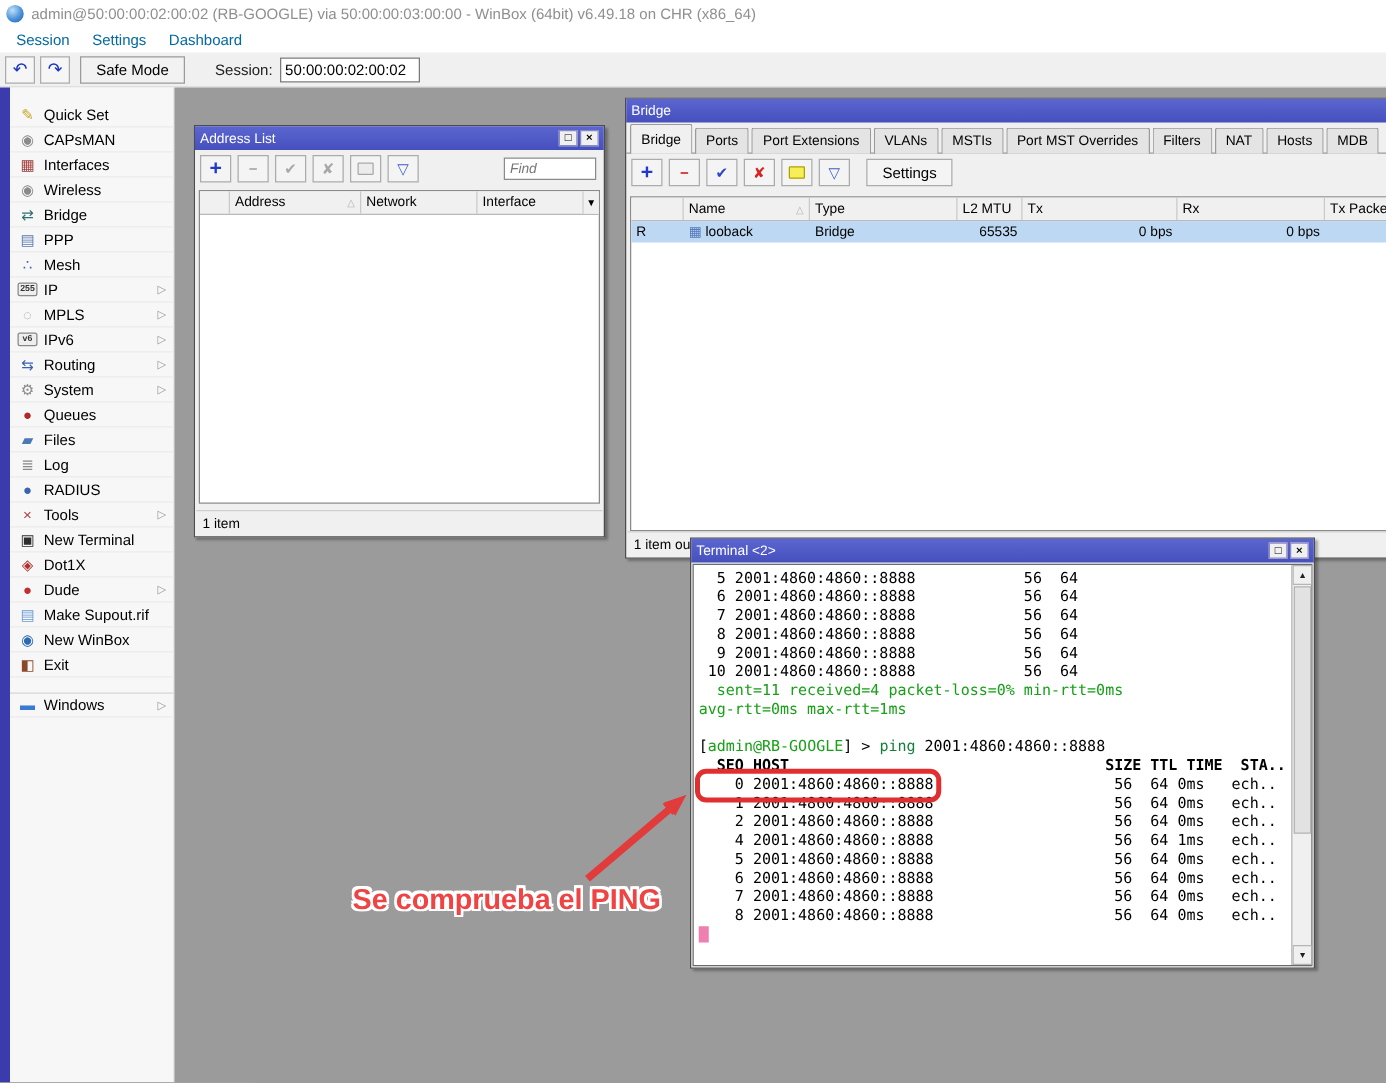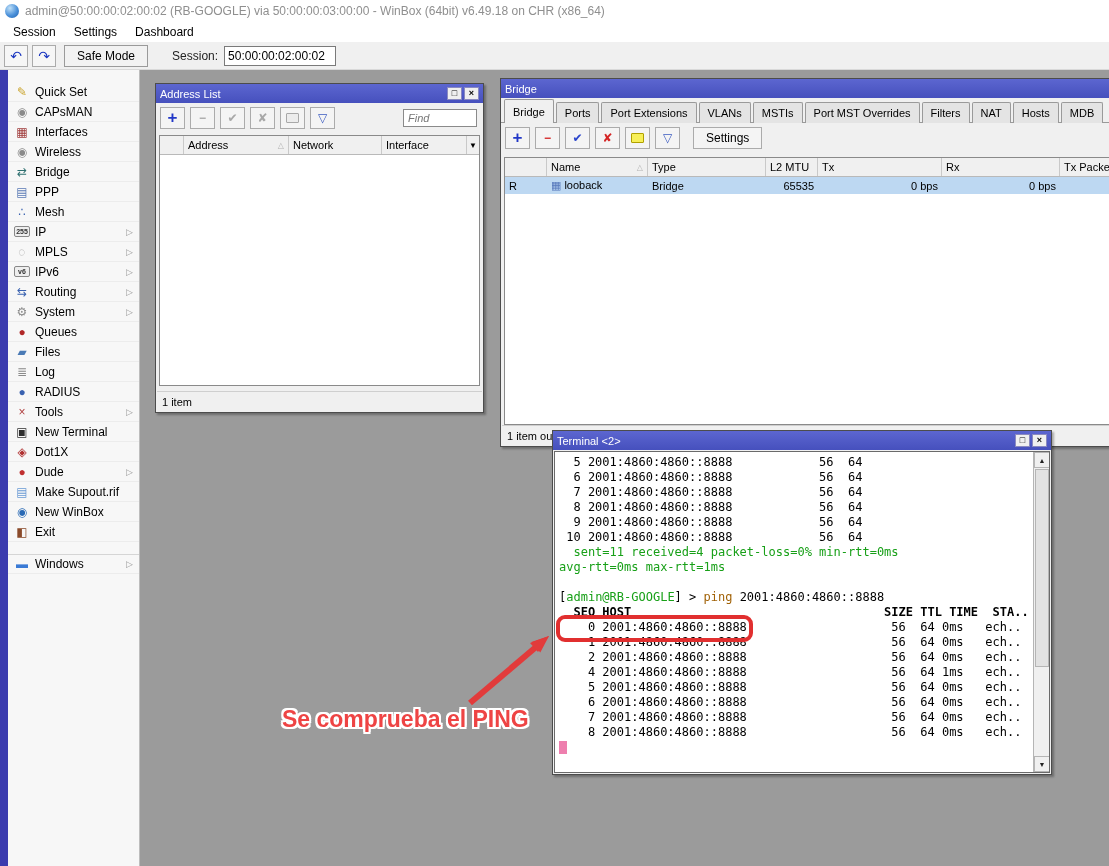--- a/index.html
+++ b/index.html
@@ -8,21 +8,21 @@
     font-family:"Liberation Sans","DejaVu Sans",sans-serif;font-size:12px;color:#000;
     overflow:hidden;user-select:none;}
   
   .titlebar{position:absolute;left:0;top:0;width:1109px;height:22px;background:#fff;
     display:flex;align-items:center;padding-left:5px;}
   .app-globe{width:14px;height:14px;border-radius:50%;
     background:radial-gradient(circle at 35% 30%,#bfe0f8,#4a90d9 55%,#1d5fae);margin-right:6px;}
   .app-title{color:#8f8f8f;font-size:12px;white-space:nowrap;}
   .menubar{position:absolute;left:0;top:22px;width:1109px;height:20px;background:#fff;
     display:flex;align-items:center;padding-left:4px;}
-  .menu-item{padding:2px 9px;color:#000000;cursor:default;}
+  .menu-item{padding:2px 9px;color:#0369a1;cursor:default;}
   .topbar{position:absolute;left:0;top:42px;width:1109px;height:28px;background:#f0f0f0;
     border-bottom:1px solid #d9d9d9;display:flex;align-items:center;}
   .miniBtn{width:24px;height:22px;border:1px solid #ababab;background:#f6f6f6;margin-left:4px;
     display:flex;align-items:center;justify-content:center;color:#1a36c0;font-size:14px;}
   .safeMode{height:22px;border:1px solid #9a9a9a;background:#f2f2f2;margin-left:8px;
     padding:0 12px;display:flex;align-items:center;}
   .sessLabel{margin-left:24px;color:#222;}
   .sessField{margin-left:6px;width:112px;height:20px;border:1px solid #7a7a7a;background:#fff;
     font-family:inherit;font-size:12px;padding:0 3px;}
   
@@ -69,21 +69,21 @@
   .tab{height:21px;border:1px solid #9a9a9a;border-bottom:none;background:#e4e4e4;
     padding:0 8px;display:flex;align-items:center;font-size:11px;margin-right:2px;
     border-radius:2px 2px 0 0;position:relative;top:1px;}
   .tab.active{background:#f0f0f0;height:24px;font-weight:normal;top:1px;z-index:2;}
   
   .term-body{position:absolute;left:1px;right:1px;top:20px;bottom:1px;background:#fff;
     border:1px solid #6a6a6a;overflow:hidden;}
   .tlines{position:absolute;left:4px;top:3px;right:18px;
     font-family:"DejaVu Sans Mono","Liberation Mono",monospace;font-size:12px;line-height:15px;}
   .tline{white-space:pre;height:15px;}
-  .c-k{color:#000;} .c-g{color:#18a018;} .c-m{color:#a16207;} .c-b{color:#000;font-weight:bold;}
+  .c-k{color:#000;} .c-g{color:#18a018;} .c-m{color:#15803d;} .c-b{color:#000;font-weight:bold;}
   .cursor{display:inline-block;width:8px;height:13px;background:#ee7fae;vertical-align:middle;}
   .vscroll{position:absolute;right:0;top:0;bottom:0;width:16px;background:#f0f0f0;border-left:1px solid #b5b5b5;}
   .varrow{position:absolute;left:0;width:16px;height:16px;background:#f0f0f0;border:1px solid #b5b5b5;
     display:flex;align-items:center;justify-content:center;font-size:7px;color:#222;}
   .vthumb{position:absolute;left:1px;width:14px;background:#e2e2e2;border:1px solid #b5b5b5;}
   .red-box{position:absolute;border:4px solid #e12f2f;border-radius:9px;z-index:6;}
   
   .anno-svg{position:absolute;left:0;top:0;pointer-events:none;z-index:8;}
   .anno-text{position:absolute;z-index:8;font-weight:bold;font-size:23px;color:#ee4444;
     text-shadow:-2px -2px 0 #fff,2px -2px 0 #fff,-2px 2px 0 #fff,2px 2px 0 #fff,
@@ -222,21 +222,21 @@
         </div>
         <div class="side-item separated">
           <span class="side-icon" style="color: rgb(58, 122, 213);">▬</span>
           <span class="side-label">Windows</span>
           <span class="side-arrow">▷</span>
         </div>
       </div>
 
     <div class="canvas">
 
-      <div class="win" style="left:15px;top:13px;width:329px;height:330px;">
+      <div class="win" style="left:15px;top:30px;width:329px;height:330px;">
         <div class="wtitle">
           <div class="t">Address List</div>
           <div class="wbtn">□</div>
           <div class="wbtn">×</div>
         </div>
         <div class="tbar" id="al-toolbar">
             <div class="tbtn">
               <span style="color: rgb(34, 56, 200); font-size: 17px;">+</span>
             </div>
             <div class="tbtn">

